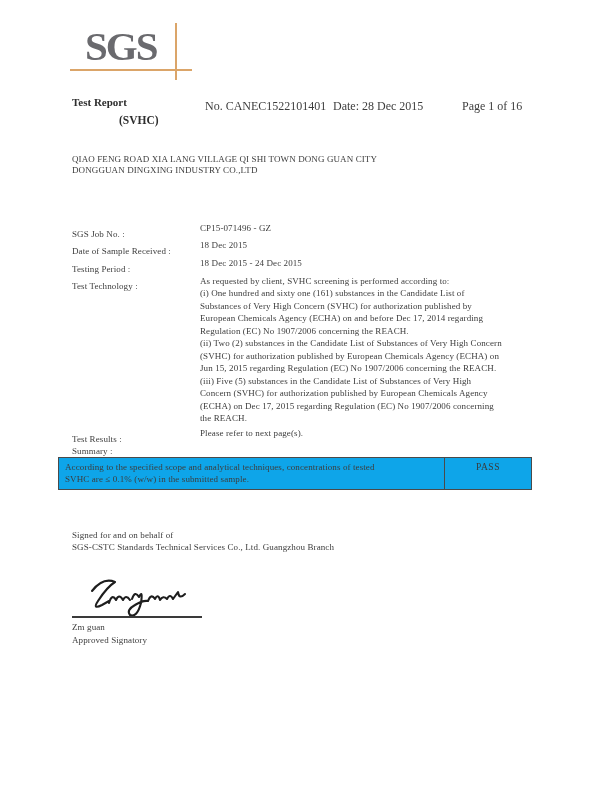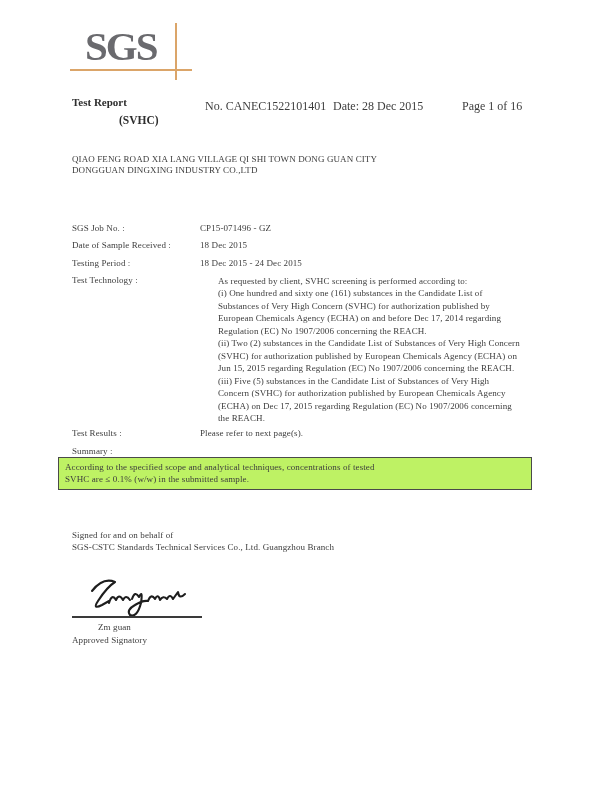--- a/index.html
+++ b/index.html
@@ -2,21 +2,21 @@
 <html><head>
 <meta charset="utf-8">
 <style>
   html,body{margin:0;padding:0;background:#ffffff;}
   .page{
     position:relative;width:600px;height:672px;background:#ffffff;overflow:hidden;
     font-family:Liberation Serif, serif;color:#3d3d3d;
   }
   .abs{position:absolute;}
   .t9{font-size:9px;letter-spacing:.1px;color:#3d3d3d;}
-  .label-col{left:72px;}
+  .label-col{left:72px;margin-top:6px;}
   .value-col{left:200px;}
 
   
   .logo-text{left:85px;top:24px;font-size:41px;font-weight:800;letter-spacing:-2px;color:#6a6a6e;line-height:44px;}
   .logo-hline{left:70px;top:69px;width:122px;height:2px;background:#dba569;}
   .logo-vline{left:175px;top:23px;width:2px;height:57px;background:#dba569;}
 
   
   .title{left:72px;top:96px;font-size:11px;font-weight:bold;color:#2e2e2e;}
   .subtitle{left:72px;top:114px;font-size:11.5px;font-weight:bold;color:#2e2e2e;padding-left:47px;}
@@ -26,39 +26,39 @@
   .meta-page{left:462px;}
 
   .client1{left:72px;top:141px;margin-top:24px;}
   .client2{left:72px;top:154px;}
   .intro{left:72px;top:206px;width:480px;}
 
   .row-f0{top:223px;}
   .row-f1{top:240px;}
   .row-f2{top:258px;}
   .row-f3{top:275px;}
-  .para{left:200px;top:275px;width:356px;line-height:12.45px;white-space:pre-line;margin-left:18px;}
+  .para{left:200px;top:275px;width:356px;line-height:12.45px;white-space:pre-line;}
   .row-f4{top:428px;}
 
   .summary-label{left:72px;top:446px;}
   .summary-table{
     left:58px;top:457px;width:474px;display:flex;align-items:stretch;
-    border:1.2px solid #4a4a4a;box-sizing:border-box;background:#bef264;
+    border:1.2px solid #4a4a4a;box-sizing:border-box;background:#0ea5e9;
   }
   .summary-cell-text{width:385px;box-sizing:border-box;padding:3px 6px;line-height:12.3px;white-space:pre-line;}
   .summary-cell-result{
     flex:1;border-left:1.2px solid #4a4a4a;display:flex;align-items:flex-start;justify-content:center;
     padding-top:4px;font-size:9.5px;letter-spacing:.5px;color:#3a3a3a;
   }
 
   .signed1{left:72px;top:530px;}
   .signed2{left:72px;top:542px;}
   .sig-svg{left:84px;top:574px;}
   .sig-line{left:72px;top:616px;width:130px;height:1.5px;background:#3a3a3a;}
-  .sig-name{left:72px;top:622px;margin-left:26px;}
+  .sig-name{left:72px;top:622px;}
   .sig-role{left:72px;top:635px;}
 
   
   .seal-svg{left:74px;top:686px;}
   .faint{left:56px;color:#b7c0c8;font-size:5.6px;letter-spacing:.1px;white-space:nowrap;}
   .faint1{top:743px;}
   .faint2{top:752px;}
   .disclaimer-block{left:177px;top:686px;width:420px;}
   .disclaimer{font-size:4.6px;line-height:4.95px;color:#4c4c4c;text-align:justify;letter-spacing:0;}
   .attention{font-size:4.6px;line-height:5px;color:#d6892b;font-weight:bold;margin-top:1px;}
@@ -110,20 +110,21 @@
 (ECHA) on Dec 17, 2015 regarding Regulation (EC) No 1907/2006 concerning
 the REACH.</div>
 
   <div class="abs t9 label-col row-f4">Test Results :</div>
   <div class="abs t9 value-col row-f4">Please refer to next page(s).</div>
 
   <div class="abs t9 summary-label">Summary :</div>
   <div class="abs summary-table">
     <div class="t9 summary-cell-text">According to the specified scope and analytical techniques, concentrations of tested
 SVHC are ≤ 0.1% (w/w) in the submitted sample.</div>
+    <div class="summary-cell-result">PASS</div>
   </div>
 
   <div class="abs t9 signed1">Signed for and on behalf of</div>
   <div class="abs t9 signed2">SGS-CSTC Standards Technical Services Co., Ltd. Guangzhou Branch</div>
 
   <svg class="abs sig-svg" width="124" height="44" viewBox="0 0 124 44">
     <path d="M8 17 Q19 3 31 8 Q23 13 14 27 Q8 36 18 31 L25 27
              M25 29 Q28 19 32 26 Q35 19 39 26 Q42 20 46 26
              M48 25 Q51 16 55 23 Q59 15 57 29 Q53 44 46 41 Q42 36 51 31 Q59 26 64 27
              M64 27 Q67 19 71 25 Q74 19 76 26 Q79 21 83 25 Q86 19 89 25 L94 18 Q95 26 101 20" fill="none" stroke="#1e1e1e" stroke-width="2.1" stroke-linecap="round" stroke-linejoin="round"></path>

